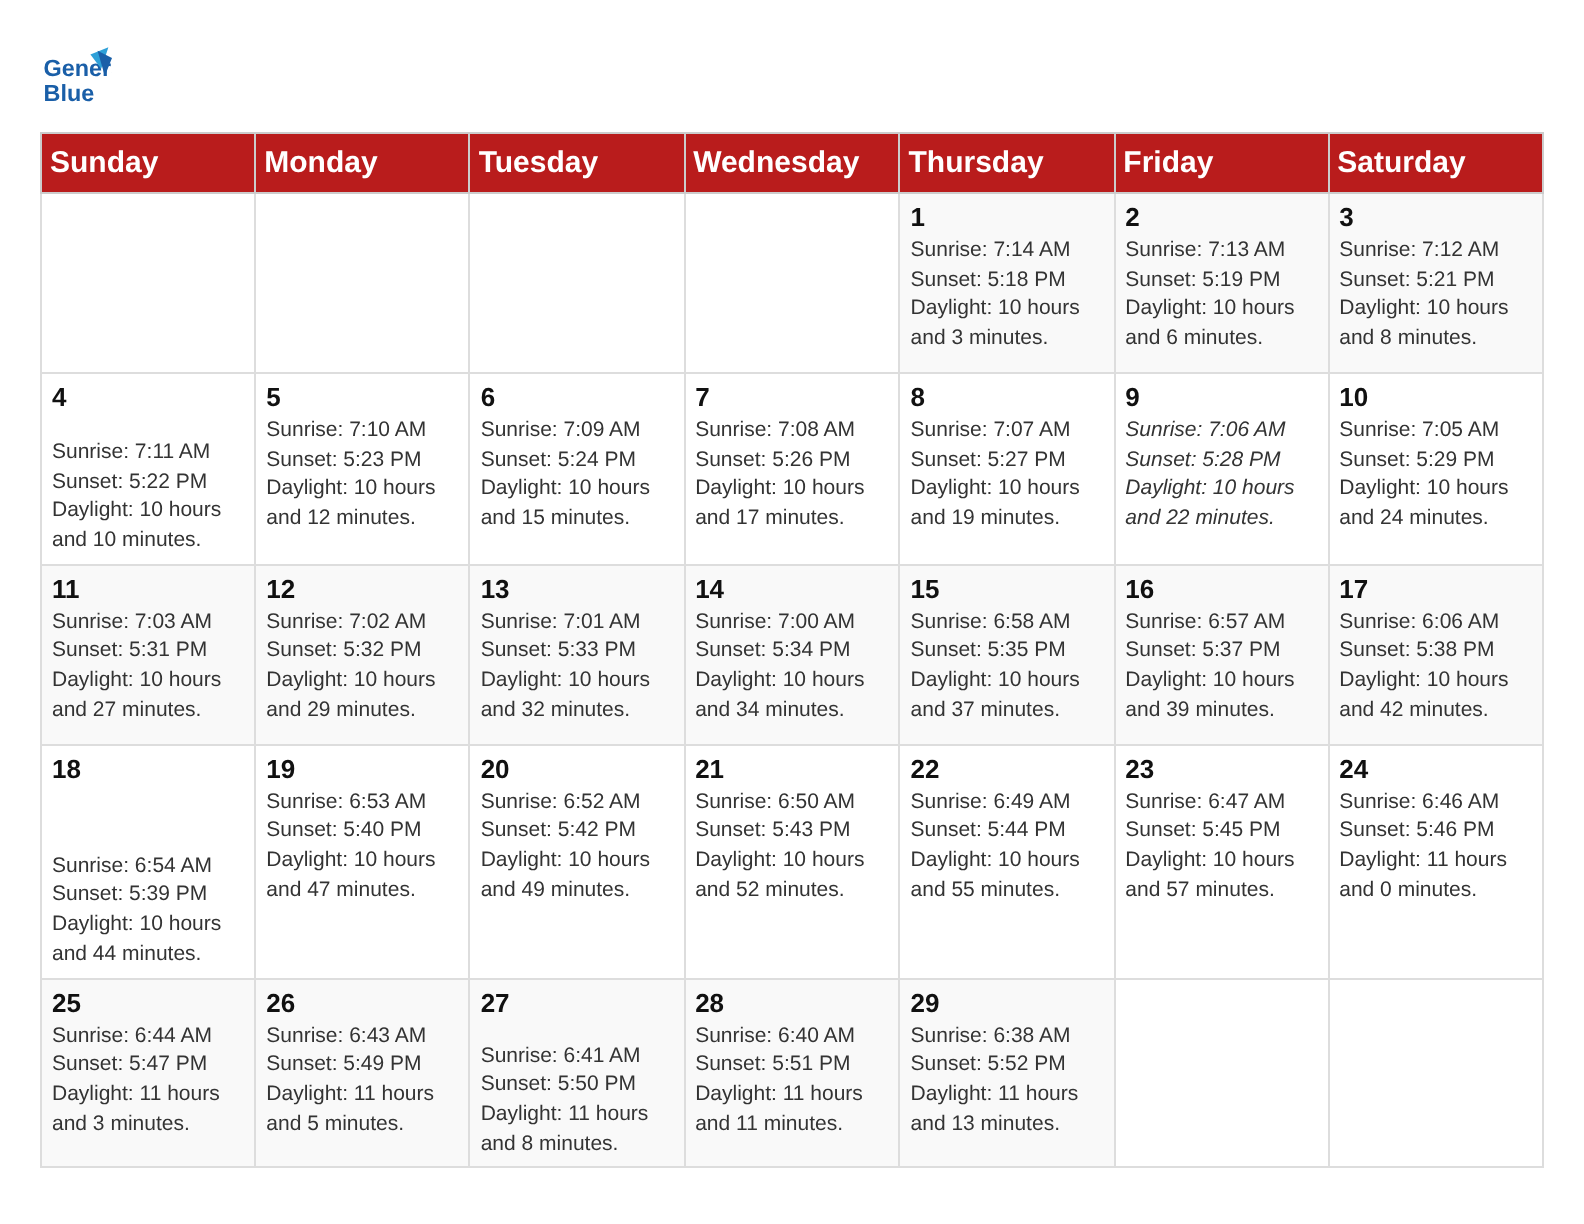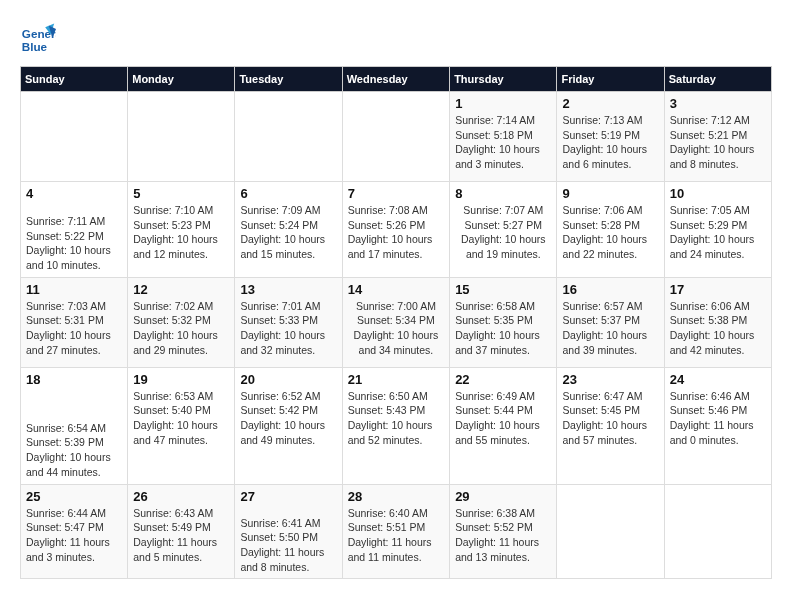--- a/index.html
+++ b/index.html
@@ -42,25 +42,25 @@
     .sub-title {
       font-size: 15px;
       color: #444;
     }
     table {
       width: 100%;
       border-collapse: collapse;
       font-size: 11px;
     }
     thead tr th {
-      background-color: #0f172a;
+      background-color: #b91c1c;
       color: #fff;
       padding: 6px 4px;
       text-align: left;
-      font-size: 11px;
+      font-size: 15px;
       border: 1px solid #ccc;
     }
     tbody tr td {
       vertical-align: top;
       padding: 4px 5px;
       border: 1px solid #ddd;
       min-height: 80px;
       height: 90px;
       width: 108px;
     }
@@ -171,28 +171,28 @@
         </td>
         <td>
           <div class="day-num">7</div>
           <div class="day-info" style="white-space: pre-line;">Sunrise: 7:08 AM
 Sunset: 5:26 PM
 Daylight: 10 hours
 and 17 minutes.</div>
         </td>
         <td>
           <div class="day-num">8</div>
-          <div class="day-info" style="white-space: pre-line; text-align: center;">Sunrise: 7:07 AM
+          <div class="day-info" style="white-space: pre-line;">Sunrise: 7:07 AM
 Sunset: 5:27 PM
 Daylight: 10 hours
 and 19 minutes.</div>
         </td>
         <td>
           <div class="day-num">9</div>
-          <div class="day-info" style="white-space: pre-line;">Sunrise: 7:06 AM
+          <div class="day-info" style="white-space: pre-line; font-style: italic;">Sunrise: 7:06 AM
 Sunset: 5:28 PM
 Daylight: 10 hours
 and 22 minutes.</div>
         </td>
         <td>
           <div class="day-num">10</div>
           <div class="day-info" style="white-space: pre-line;">Sunrise: 7:05 AM
 Sunset: 5:29 PM
 Daylight: 10 hours
 and 24 minutes.</div>
@@ -215,21 +215,21 @@
         </td>
         <td>
           <div class="day-num">13</div>
           <div class="day-info" style="white-space: pre-line;">Sunrise: 7:01 AM
 Sunset: 5:33 PM
 Daylight: 10 hours
 and 32 minutes.</div>
         </td>
         <td>
           <div class="day-num">14</div>
-          <div class="day-info" style="white-space: pre-line; text-align: center;">Sunrise: 7:00 AM
+          <div class="day-info" style="white-space: pre-line;">Sunrise: 7:00 AM
 Sunset: 5:34 PM
 Daylight: 10 hours
 and 34 minutes.</div>
         </td>
         <td>
           <div class="day-num">15</div>
           <div class="day-info" style="white-space: pre-line;">Sunrise: 6:58 AM
 Sunset: 5:35 PM
 Daylight: 10 hours
 and 37 minutes.</div>

